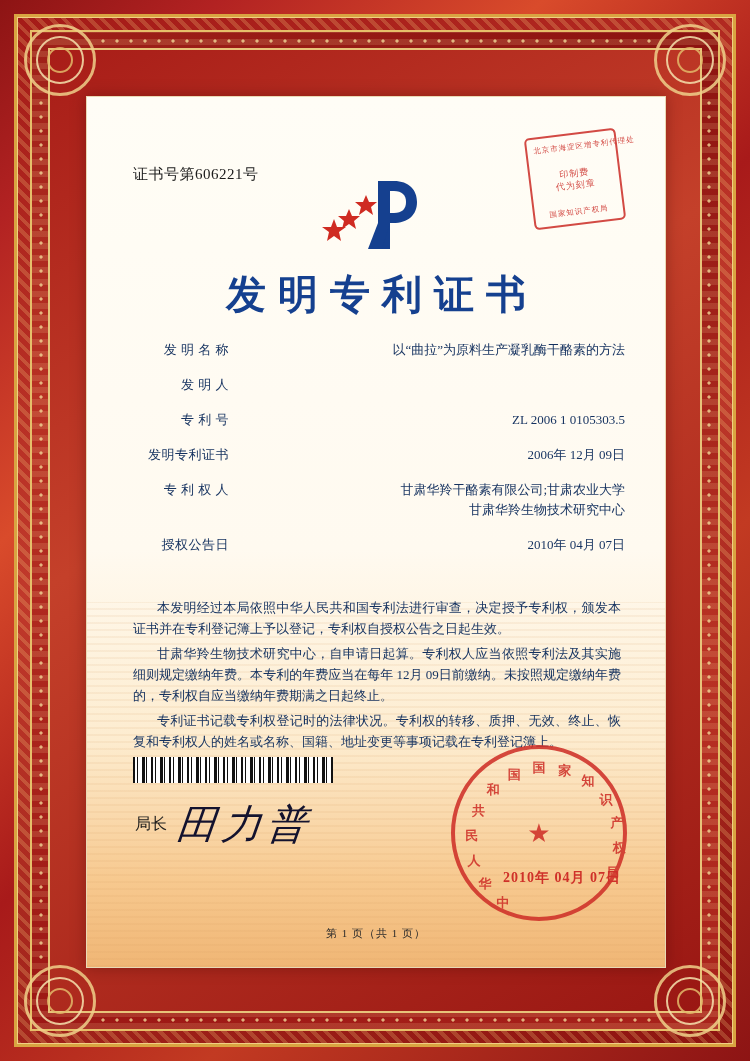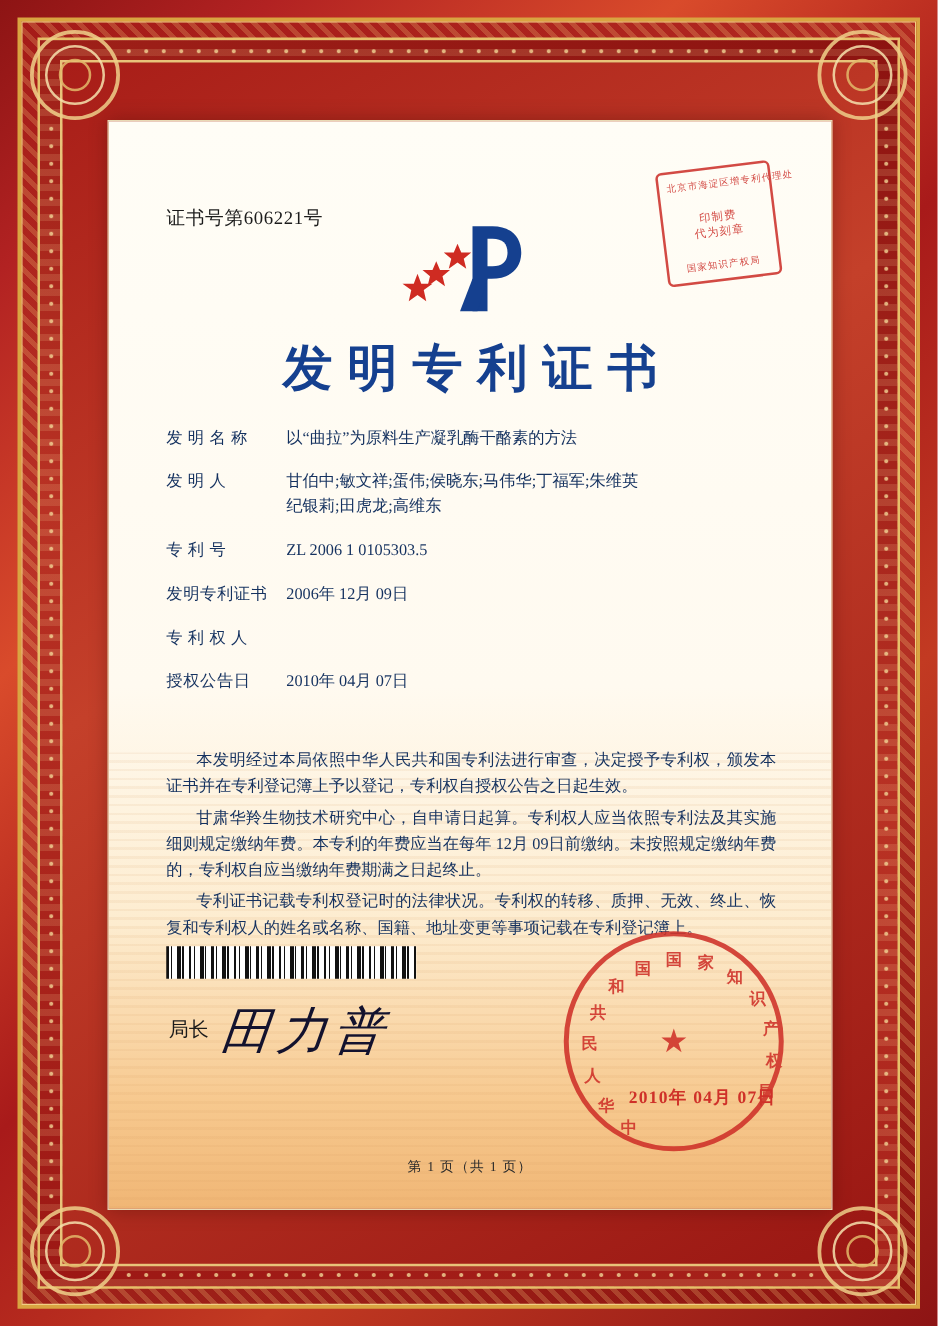--- a/index.html
+++ b/index.html
@@ -193,20 +193,21 @@
     right: 40px;
     top: 243px;
     color: #14315f;
     font-size: 13px;
     line-height: 20px;
   }
   .field-row {
     display: flex;
     align-items: flex-start;
     margin-bottom: 15px;
+    text-align: right;
   }
   .field-label {
     flex: 0 0 96px;
     color: #14315f;
     white-space: nowrap;
     letter-spacing: 0.5px;
   }
   .field-value {
     flex: 1 1 auto;
     color: #14315f;
@@ -379,38 +380,38 @@
 
       <div class="fields">
 
         <div class="field-row">
           <div class="field-label">发 明 名 称</div>
           <div class="field-value">以“曲拉”为原料生产凝乳酶干酪素的方法</div>
         </div>
 
         <div class="field-row">
           <div class="field-label">发 明 人</div>
-          <div class="field-value">
-            <span>甘伯中;敏文祥;蛋伟;侯晓东;马伟华;丁福军;朱维英</span>
-            <span class="sub">纪银莉;田虎龙;高维东</span>
-          </div>
         </div>
 
         <div class="field-row">
           <div class="field-label">专 利 号</div>
           <div class="field-value">ZL 2006 1 0105303.5</div>
         </div>
 
         <div class="field-row">
           <div class="field-label">发明专利证书</div>
           <div class="field-value">2006年 12月 09日</div>
         </div>
 
         <div class="field-row">
           <div class="field-label">专 利 权 人</div>
+          <div class="field-value">
+            <span>甘肃华羚干酪素有限公司;甘肃农业大学</span>
+            <span class="sub">甘肃华羚生物技术研究中心</span>
+          </div>
         </div>
 
         <div class="field-row">
           <div class="field-label">授权公告日</div>
           <div class="field-value">2010年 04月 07日</div>
         </div>
 
       </div>
 
       <div class="body-text">

